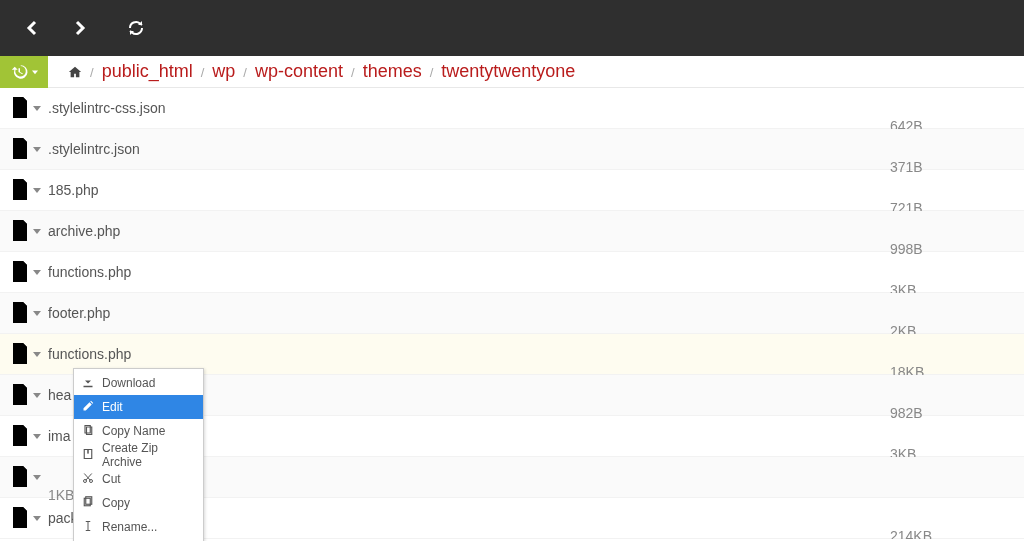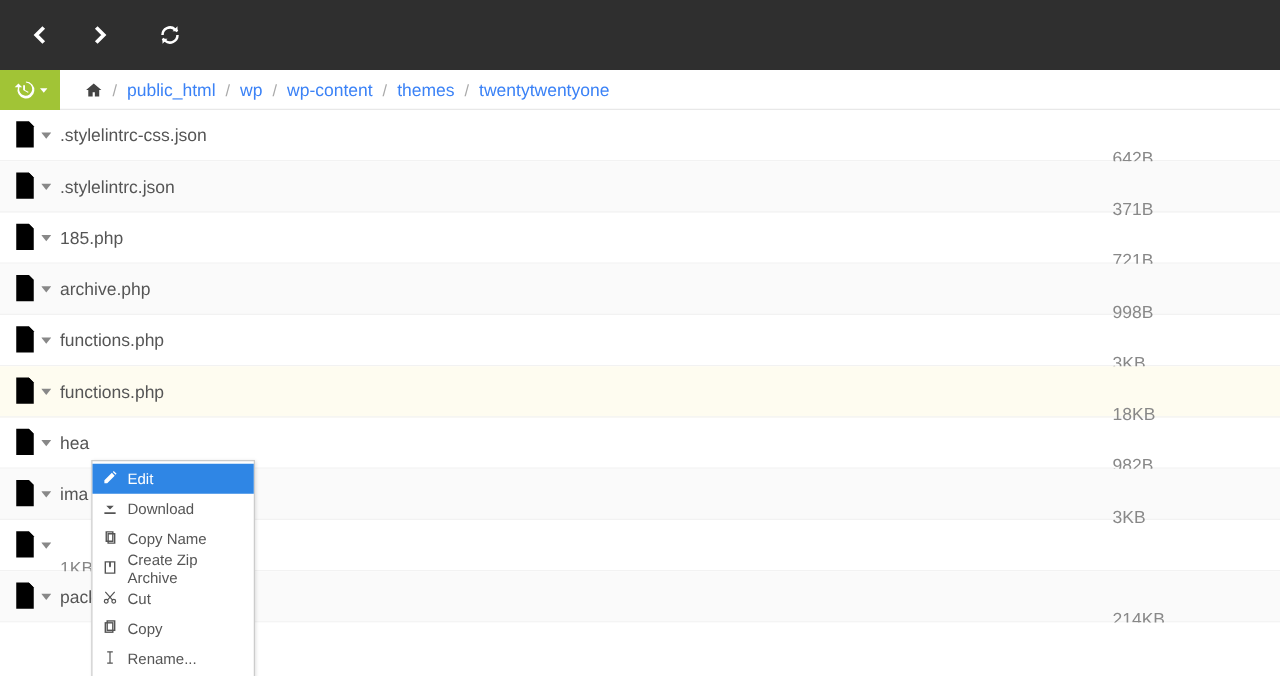--- a/index.html
+++ b/index.html
@@ -52,22 +52,22 @@
       align-items: center;
       cursor: pointer;
     }
     .crumb-home svg { width: 14px; height: 14px; fill: #444; }
     .crumb-sep {
       color: #aaa;
       margin: 0 8px;
       font-size: 13px;
     }
     .crumb-link {
-      color: #3b82f6;
-      font-size: 14px;
+      color: #b91c1c;
+      font-size: 18px;
       cursor: pointer;
     }
     
     .files { }
     .file-row {
       display: flex;
       align-items: center;
       height: 41px;
       border-bottom: 1px solid #f2f2f2;
       padding-right: 74px;
@@ -232,20 +232,32 @@
         <use href="#codefile-icon"></use>
       </svg>
       <span class="file-caret">
         <svg viewBox="0 0 8 8">
           <path d="M0 2h8L4 7z"></path>
         </svg>
       </span>
       <span class="file-name">functions.php</span>
       <span class="file-size">3KB</span>
     </div>
+    <div class="file-row">
+      <svg class="codefile-svg file-icon" viewBox="0 0 20 24">
+        <use href="#codefile-icon"></use>
+      </svg>
+      <span class="file-caret">
+        <svg viewBox="0 0 8 8">
+          <path d="M0 2h8L4 7z"></path>
+        </svg>
+      </span>
+      <span class="file-name">footer.php</span>
+      <span class="file-size">2KB</span>
+    </div>
     <div class="file-row highlight">
       <svg class="codefile-svg file-icon" viewBox="0 0 20 24">
         <use href="#codefile-icon"></use>
       </svg>
       <span class="file-caret">
         <svg viewBox="0 0 8 8">
           <path d="M0 2h8L4 7z"></path>
         </svg>
       </span>
       <span class="file-name">functions.php</span>
@@ -294,31 +306,31 @@
         <svg viewBox="0 0 8 8">
           <path d="M0 2h8L4 7z"></path>
         </svg>
       </span>
       <span class="file-name">pack</span>
       <span class="file-size">214KB</span>
     </div>
   </div>
 
 <div class="ctx-menu" id="ctx">
+    <div class="ctx-item">
+      <span><svg viewBox="0 0 16 16" style="width: 12px; height: 12px; fill: rgb(85, 85, 85);">
+          <path d="M8 1v8M4 6l4 4 4-4M2 13h12v2H2z"></path>
+        </svg></span>
+      <span class="ctx-label">Download</span>
+    </div>
     <div class="ctx-item hover">
       <span><svg viewBox="0 0 16 16" style="width: 12px; height: 12px; fill: rgb(255, 255, 255);">
           <path d="M2 11l8-8 3 3-8 8H2zM11 2l1-1 3 3-1 1z"></path>
         </svg></span>
       <span class="ctx-label">Edit</span>
-    </div>
-    <div class="ctx-item">
-      <span><svg viewBox="0 0 16 16" style="width: 12px; height: 12px; fill: rgb(85, 85, 85);">
-          <path d="M8 1v8M4 6l4 4 4-4M2 13h12v2H2z"></path>
-        </svg></span>
-      <span class="ctx-label">Download</span>
     </div>
     <div class="ctx-item">
       <span><svg viewBox="0 0 16 16" style="width: 12px; height: 12px; fill: rgb(85, 85, 85);">
           <path d="M4 2h7v10H4z" fill="none" stroke="#555" stroke-width="1.5"></path>
           <path d="M6 4h7v10H6z" fill="none" stroke="#555" stroke-width="1.5"></path>
         </svg></span>
       <span class="ctx-label">Copy Name</span>
     </div>
     <div class="ctx-item">
       <span><svg viewBox="0 0 16 16" style="width: 12px; height: 12px; fill: rgb(85, 85, 85);">

